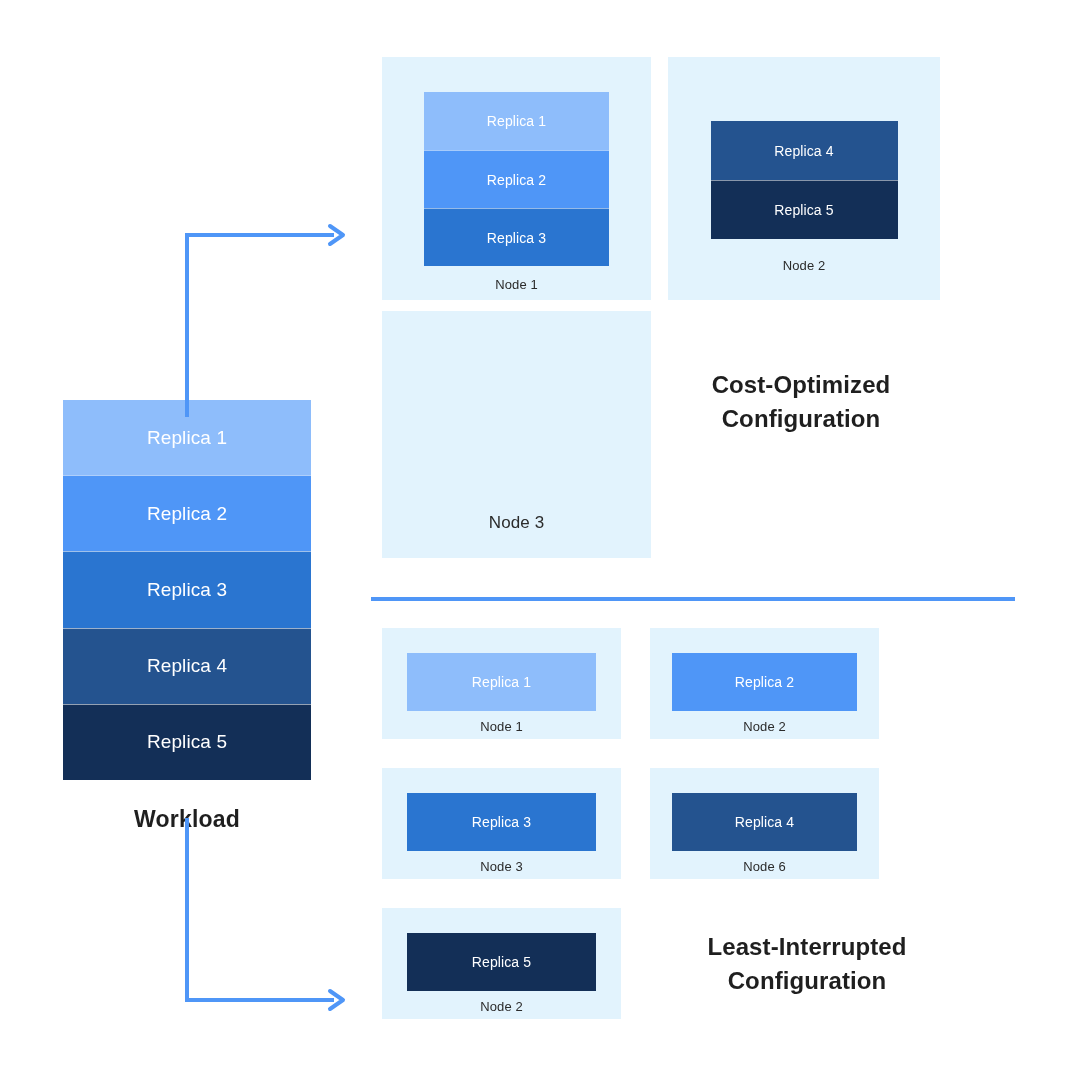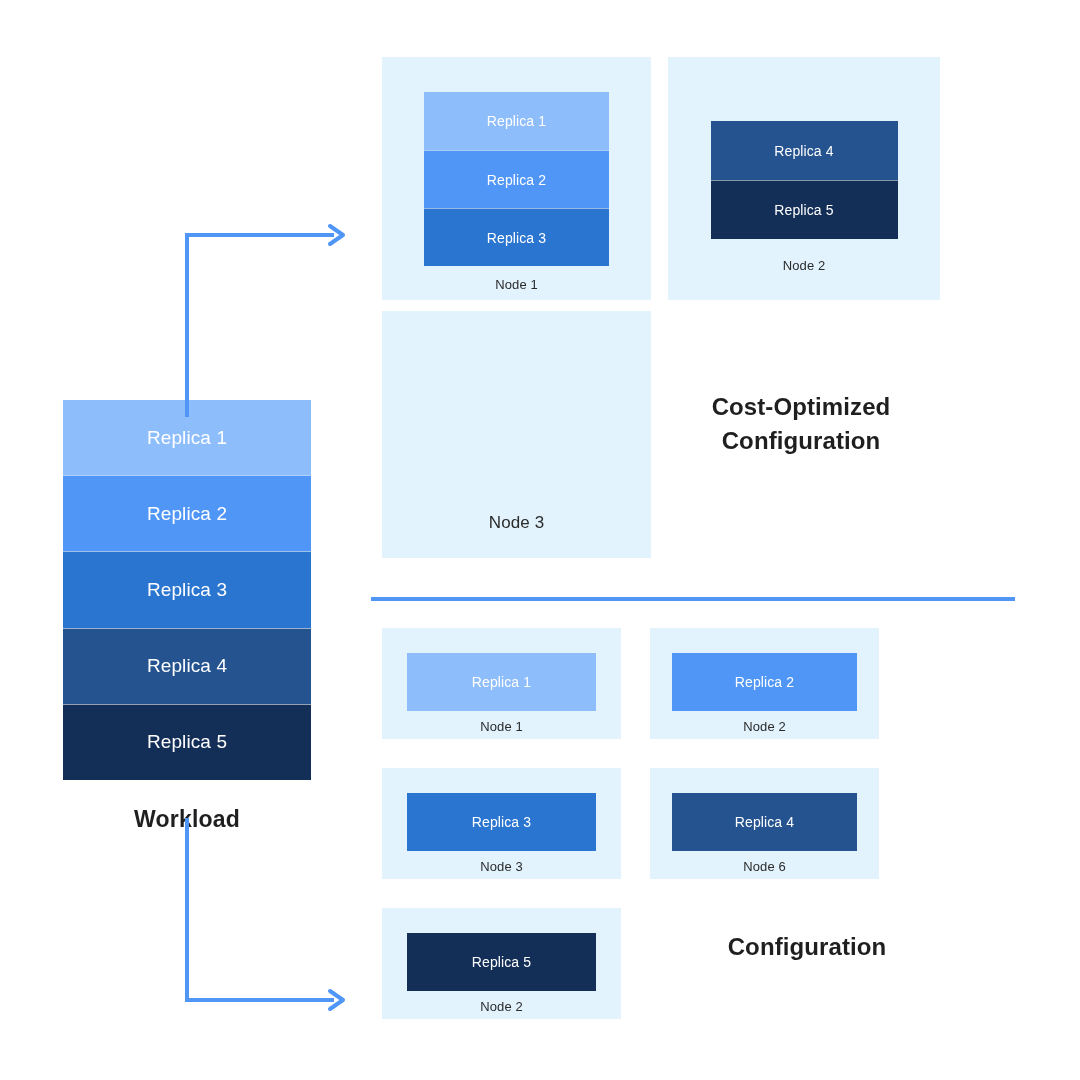--- a/index.html
+++ b/index.html
@@ -106,21 +106,21 @@
 
   
   .config-title {
     font-size: 24px;
     font-weight: bold;
     color: #1f1f1f;
     text-align: center;
     line-height: 1.42;
     letter-spacing: .1px;
   }
-  #cost-optimized-title  { left: 660px; top: 390px;  width: 282px; }
+  #cost-optimized-title  { left: 660px; top: 368px;  width: 282px; }
   #least-interrupted-title { left: 663px; top: 930px; width: 288px; }
 
   
   #section-divider {
     left: 371px;
     top: 597px;
     width: 644px;
     height: 4px;
     background: #4f96f7;
   }
@@ -256,16 +256,17 @@
   <div class="abs node-box small" id="node-5-bot">
     <div class="node-inner stack-wrap">
       <div class="replica-chip first" style="background:#132f57;width:100%">
         <span>Replica 5</span>
       </div>
     </div>
     <div class="node-label">Node 2</div>
   </div>
 
   <div class="abs config-title" id="least-interrupted-title">
+    <div>Least-Interrupted</div>
     <div>Configuration</div>
   </div>
 
 </div>
 
 </body></html>

